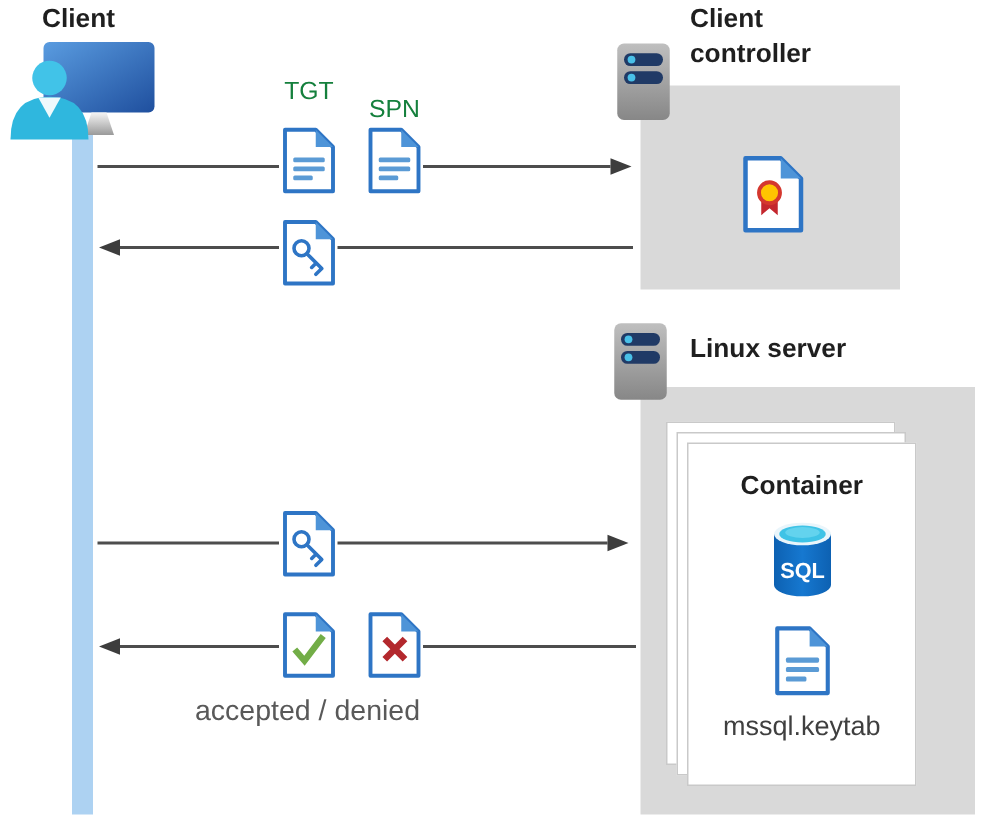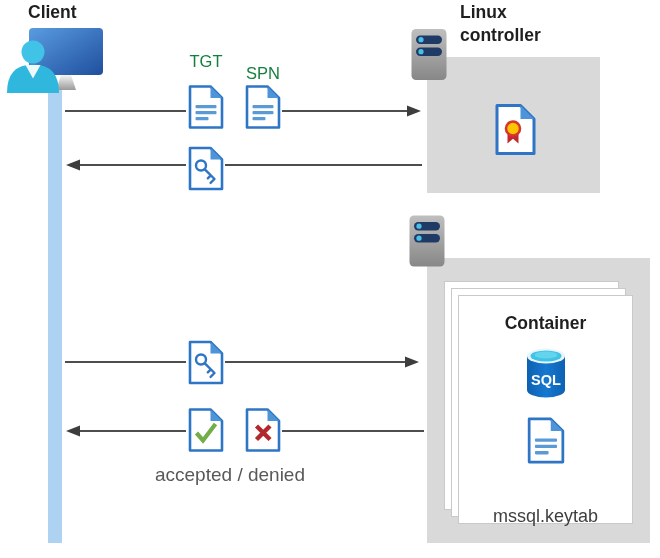--- a/index.html
+++ b/index.html
@@ -5,22 +5,22 @@
   html,body{margin:0;padding:0;background:#fff;}
   .canvas{
     position:relative;width:660px;height:558px;background:#fff;overflow:hidden;
     font-family:"Liberation Sans",sans-serif;color:#262626;
   }
   .abs{position:absolute;}
   .title{font-weight:bold;font-size:17.5px;line-height:23px;color:#1f1f1f;}
   .sub{font-size:16.5px;color:#15803d;text-align:center;}
   .gray-box{background:#D9D9D9;}
   .lifeline{background:#ADD2F2;}
-  .card{background:#fff;border:1px solid #c9c9c9;width:175px;height:229px;box-sizing:border-box;}
-  .muted{color:#595959;font-size:19px;text-align:center;}
+  .card{background:#fff;border:1px solid #c9c9c9;width:153px;height:229px;box-sizing:border-box;}
+  .muted{color:#595959;font-size:19px;text-align:left;}
   .keytab{font-size:18px;color:#3f3f3f;text-align:center;}
   svg{display:block;}
   .center-x{left:50%;transform:translateX(-50%);}
 </style>
 </head>
 <body>
 
 <div class="canvas">
 
   <div class="abs lifeline" style="left:48px;top:86px;width:14px;height:457px;"></div>
@@ -50,21 +50,21 @@
     </svg>
 
     <svg class="abs center-x" style="top:120px;" width="40" height="49" viewBox="0 0 38 46">
       <path d="M3 2.5 H23.5 L35 14 V43.5 H3 Z" fill="#fff" stroke="#2E75C5" stroke-width="2.6" stroke-linejoin="round"></path>
       <path d="M23.5 2.5 L35 14 H23.5 Z" fill="#4E94D8"></path>
       <rect x="8.5" y="21" width="21" height="3.2" rx="1" fill="#5B9BD5"></rect>
       <rect x="8.5" y="27" width="21" height="3.2" rx="1" fill="#5B9BD5"></rect>
       <rect x="8.5" y="33" width="13" height="3.2" rx="1" fill="#5B9BD5"></rect>
     </svg>
 
-    <div class="abs keytab center-x" style="top:178px;white-space:nowrap;margin-top:32px;">mssql.keytab</div>
+    <div class="abs keytab center-x" style="top:178px;white-space:nowrap;">mssql.keytab</div>
   </div>
 
   <svg class="abs" style="left:0;top:0;" width="660" height="558" viewBox="0 0 660 558">
     <g stroke="#4D4D4D" stroke-width="2">
       <line x1="65" y1="111" x2="186" y2="111"></line>
       <line x1="282" y1="111" x2="407" y2="111"></line>
       <polygon points="421,111 407,105.5 407,116.5" fill="#3D3D3D" stroke="none"></polygon>
     </g>
     <g stroke="#4D4D4D" stroke-width="2">
       <line x1="79" y1="165" x2="186" y2="165"></line>
@@ -110,21 +110,21 @@
           <stop offset="1" stop-color="#878787"></stop>
       </linearGradient>
     </defs>
     <rect x="1.5" y="1.5" width="35" height="51" rx="4.5" fill="url(#srv1)"></rect>
     <rect x="6" y="8" width="26" height="8.5" rx="4.2" fill="#203A66"></rect>
     <rect x="6" y="20" width="26" height="8.5" rx="4.2" fill="#203A66"></rect>
     <circle cx="11" cy="12.2" r="2.6" fill="#49C0E8"></circle>
     <circle cx="11" cy="24.2" r="2.6" fill="#49C0E8"></circle>
   </svg>
 
-  <div class="abs title" style="left:460px;top:1px;width:125px;">Linux controller</div>
+  <div class="abs title" style="left:460px;top:1px;width:125px;">Client controller</div>
 
   <svg class="abs" style="left:494px;top:103px;" width="43" height="53" viewBox="0 0 43 53">
     <path d="M3 2.5 H26.5 L40 16 V50.5 H3 Z" fill="#fff" stroke="#2E75C5" stroke-width="3" stroke-linejoin="round"></path>
     <path d="M26.5 2.5 L40 16 H26.5 Z" fill="#4E94D8"></path>
     <path d="M13.5 26 L13.5 40.5 L19 35.8 L24.5 40.5 L24.5 26 Z" fill="#C4272E"></path>
     <circle cx="19" cy="25.5" r="7" fill="#FFC400" stroke="#D4372E" stroke-width="2.6"></circle>
   </svg>
 
   <svg class="abs" style="left:408px;top:214px;" width="38" height="54" viewBox="0 0 38 54">
     <defs>
@@ -133,20 +133,21 @@
           <stop offset="1" stop-color="#878787"></stop>
       </linearGradient>
     </defs>
     <rect x="1.5" y="1.5" width="35" height="51" rx="4.5" fill="url(#srv2)"></rect>
     <rect x="6" y="8" width="26" height="8.5" rx="4.2" fill="#203A66"></rect>
     <rect x="6" y="20" width="26" height="8.5" rx="4.2" fill="#203A66"></rect>
     <circle cx="11" cy="12.2" r="2.6" fill="#49C0E8"></circle>
     <circle cx="11" cy="24.2" r="2.6" fill="#49C0E8"></circle>
   </svg>
 
+  <div class="abs title" style="left:460px;top:221px;white-space:nowrap;">Linux server</div>
 
   <div class="abs sub" style="left:184px;top:52px;width:44px;">TGT</div>
   <div class="abs sub" style="left:241px;top:64px;width:44px;">SPN</div>
 
   <svg class="abs" style="left:187px;top:84px;" width="38" height="46" viewBox="0 0 38 46">
     <path d="M3 2.5 H23.5 L35 14 V43.5 H3 Z" fill="#fff" stroke="#2E75C5" stroke-width="2.6" stroke-linejoin="round"></path>
     <path d="M23.5 2.5 L35 14 H23.5 Z" fill="#4E94D8"></path>
     <rect x="8.5" y="21" width="21" height="3.2" rx="1" fill="#5B9BD5"></rect>
     <rect x="8.5" y="27" width="21" height="3.2" rx="1" fill="#5B9BD5"></rect>
     <rect x="8.5" y="33" width="13" height="3.2" rx="1" fill="#5B9BD5"></rect>

